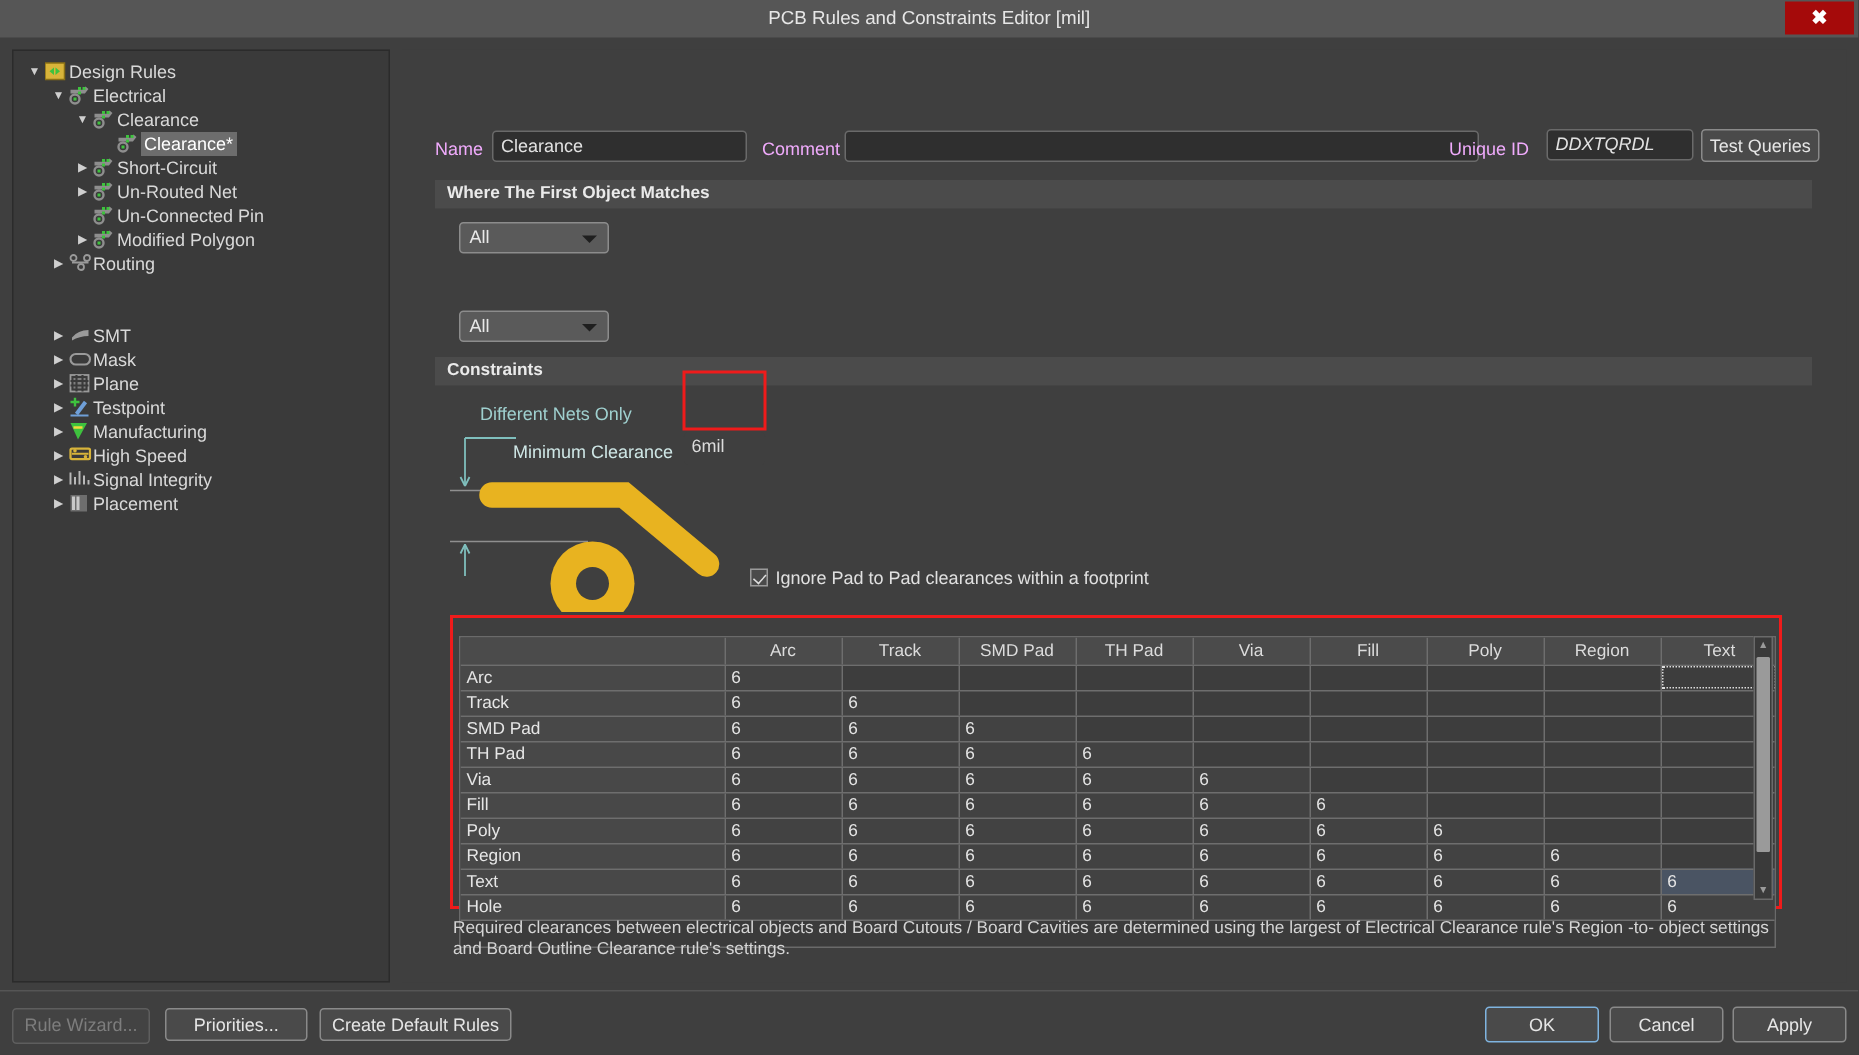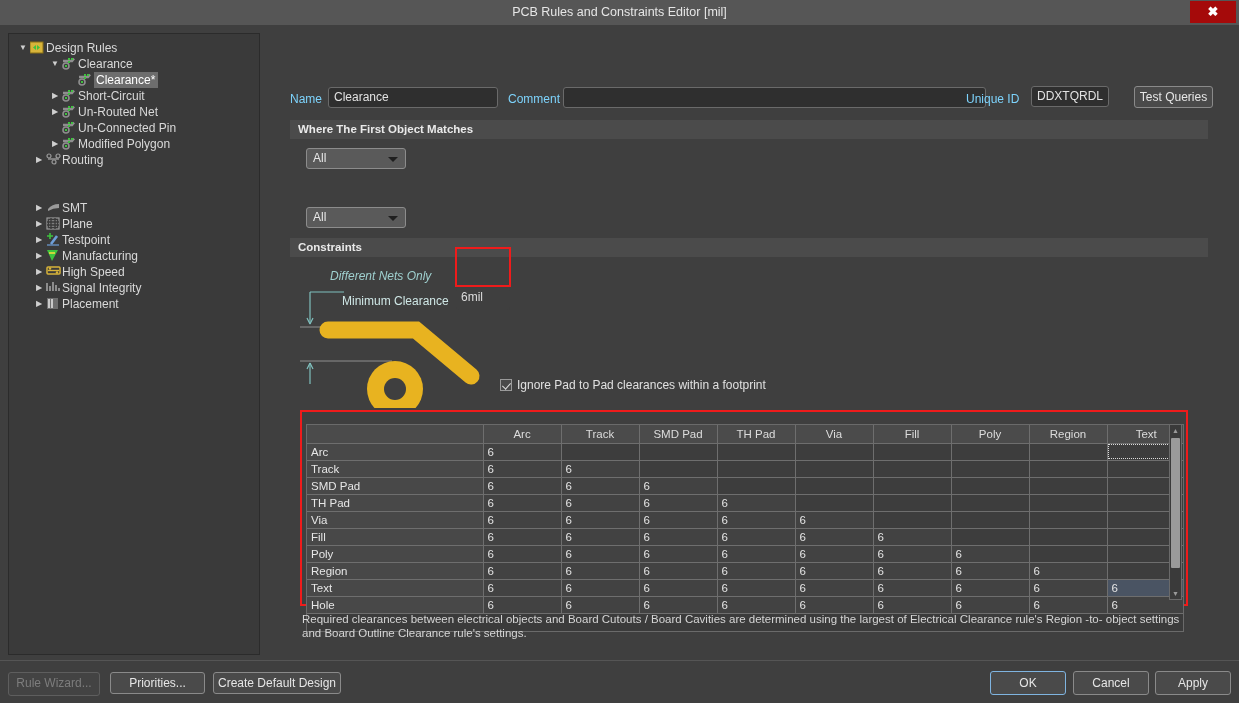--- a/index.html
+++ b/index.html
@@ -56,21 +56,21 @@
     position: absolute; left: 268px; top: 33px; width: 963px; height: 622px;
     background: #3f3f3f;
   }
   .secbar {
     position: absolute; height: 19px; line-height: 19px;
     background: #4b4b4b; color: #eaeaea;
     font-size: 11.5px; font-weight: bold; padding-left: 8px;
     left: 22px; width: 918px;
   }
   .fld-label {
-    position: absolute; font-size: 12px; color: #7dd3fc; line-height: 16px;
+    position: absolute; font-size: 12px; color: #f0abfc; line-height: 16px;
   }
   .textfield {
     position: absolute; background: #2f2f2f; border: 1px solid #6a6a6a;
     border-radius: 3px; color: #e2e2e2; font-size: 12px;
     padding: 0 5px; line-height: 19px; height: 21px;
     font-family: "Liberation Sans", sans-serif;
     white-space: nowrap; overflow: hidden;
   }
   .btn {
     position: absolute; background: #4a4a4a; border: 1px solid #8a8a8a;
@@ -174,20 +174,28 @@
   <div class="titlebar-text">PCB Rules and Constraints Editor [mil]</div>
   <div class="close-btn">✖</div>
 </div>
 
 <div class="tree-panel">
   <div class="tree" id="tree-host">
       <div class="tree-row" style="padding-left: 8px;"><span class="arw">▼</span><span class="ticon"><svg width="14" height="13">
             <rect x="0" y="1" width="13" height="11" fill="#d8b43a" stroke="#8a7015"></rect>
             <path d="M3,6.5 l3,-2.5 v5 z M10,6.5 l-3,-2.5 v5 z" fill="#3ec23e"></path>
           </svg></span><span class="tree-label">Design Rules</span></div>
+      <div class="tree-row" style="padding-left: 24px;"><span class="arw">▼</span><span class="ticon"><svg width="14" height="14">
+            <path d="M1,4 h9 l2,-2.5" stroke="#8e8e8e" stroke-width="2.5" fill="none"></path>
+            <circle cx="4" cy="9" r="3" fill="none" stroke="#8e8e8e" stroke-width="1.6"></circle>
+            <rect x="6" y="1" width="2" height="2" fill="#3ec23e"></rect>
+            <rect x="9" y="1" width="2" height="2" fill="#3ec23e"></rect>
+            <rect x="6" y="4" width="2" height="2" fill="#3ec23e"></rect>
+            <rect x="3" y="8" width="2" height="2" fill="#3ec23e"></rect>
+          </svg></span><span class="tree-label">Electrical</span></div>
       <div class="tree-row" style="padding-left: 40px;"><span class="arw">▼</span><span class="ticon"><svg width="14" height="14">
             <path d="M1,4 h9 l2,-2.5" stroke="#8e8e8e" stroke-width="2.5" fill="none"></path>
             <circle cx="4" cy="9" r="3" fill="none" stroke="#8e8e8e" stroke-width="1.6"></circle>
             <rect x="6" y="1" width="2" height="2" fill="#3ec23e"></rect>
             <rect x="9" y="1" width="2" height="2" fill="#3ec23e"></rect>
             <rect x="6" y="4" width="2" height="2" fill="#3ec23e"></rect>
             <rect x="3" y="8" width="2" height="2" fill="#3ec23e"></rect>
           </svg></span><span class="tree-label">Clearance</span></div>
       <div class="tree-row sel" style="padding-left: 56px;"><span class="arw spacer">▶</span><span class="ticon"><svg width="14" height="14">
             <path d="M1,4 h9 l2,-2.5" stroke="#8e8e8e" stroke-width="2.5" fill="none"></path>
@@ -231,20 +239,23 @@
           </svg></span><span class="tree-label">Modified Polygon</span></div>
       <div class="tree-row" style="padding-left: 24px;"><span class="arw">▶</span><span class="ticon"><svg width="15" height="12">
             <path d="M2,6 h11" stroke="#9a9a9a" stroke-width="1.4"></path>
             <circle cx="3" cy="3" r="2" fill="none" stroke="#9a9a9a" stroke-width="1.2"></circle>
             <circle cx="8" cy="9" r="2" fill="none" stroke="#9a9a9a" stroke-width="1.2"></circle>
             <circle cx="12" cy="3" r="2" fill="none" stroke="#9a9a9a" stroke-width="1.2"></circle>
           </svg></span><span class="tree-label">Routing</span></div>
       <div class="tree-row" style="padding-left: 24px; margin-top: 32px;"><span class="arw">▶</span><span class="ticon"><svg width="15" height="12">
             <path d="M2,8 q4,-5 11,-5 v4 q-6,0 -11,3 z" fill="#9a9a9a"></path>
           </svg></span><span class="tree-label">SMT</span></div>
+      <div class="tree-row" style="padding-left: 24px;"><span class="arw">▶</span><span class="ticon"><svg width="15" height="12">
+            <rect x="1" y="3" width="13" height="7" rx="3.5" fill="none" stroke="#9a9a9a" stroke-width="1.4"></rect>
+          </svg></span><span class="tree-label">Mask</span></div>
       <div class="tree-row" style="padding-left: 24px;"><span class="arw">▶</span><span class="ticon"><svg width="14" height="13">
             <rect x="1" y="1" width="12" height="11" fill="none" stroke="#9a9a9a" stroke-width="1.2"></rect>
             <path d="M3,3 h8 v7 h-8 z" fill="#7e7e7e"></path>
             <path d="M5,1 v11 M9,1 v11 M1,5 h12 M1,8 h12" stroke="#3a3a3a" stroke-width="1.4"></path>
           </svg></span><span class="tree-label">Plane</span></div>
       <div class="tree-row" style="padding-left: 24px;"><span class="arw">▶</span><span class="ticon"><svg width="14" height="13">
             <path d="M1,3 h6 M4,0 v6" stroke="#3ec23e" stroke-width="1.6"></path>
             <path d="M5,11 l6,-8" stroke="#6f9fd8" stroke-width="2.6"></path>
             <path d="M1,12 h12" stroke="#6f9fd8" stroke-width="1.2"></path>
           </svg></span><span class="tree-label">Testpoint</span></div>
@@ -271,38 +282,38 @@
 
 <div class="right-panel">
 
   <div class="fld-label" style="left:22px; top:58px;">Name</div>
   <div class="textfield" style="left:60px; top:54px; width:170px;">Clearance</div>
 
   <div class="fld-label" style="left:240px; top:58px;">Comment</div>
   <div class="textfield" style="left:295px; top:54px; width:423px;"></div>
 
   <div class="fld-label" style="left:698px; top:58px;">Unique ID</div>
-  <div class="textfield" style="left:763px; top:53px; width:78px;">DDXTQRDL</div>
+  <div class="textfield" style="left:763px; top:53px; width:98px;font-style:italic;">DDXTQRDL</div>
 
   <div class="btn" style="left:866px; top:53px; width:79px; height:22px; line-height:20px;">Test Queries</div>
 
   <div class="secbar" style="top:87px;">Where The First Object Matches</div>
   <div class="combo" style="left:38px; top:115px; width:100px;">
     <span>All</span>
     <span class="carat"></span>
   </div>
 
   <div class="combo" style="left:38px; top:174px; width:100px;">
     <span>All</span>
     <span class="carat"></span>
   </div>
 
   <div class="secbar" style="top:205px;">Constraints</div>
 
-  <div class="lbl-cyan" style="left:62px; top:236px;font-style:italic;">Different Nets Only</div>
+  <div class="lbl-cyan" style="left:52px; top:236px;">Different Nets Only</div>
   <div class="lbl-cyan" style="left:74px; top:261px; color:#cfe7e6;">Minimum Clearance</div>
   <div class="textfield" style="left:188px; top:255px; width:54px; height:22px; background:#3f3f3f; border:none; color:#dcdcdc;">6mil</div>
 
   <svg width="240" height="140" style="position:absolute; left:28px; top:235px;">
 
     <path d="M14,24 L14,56" stroke="#7fbfbd" stroke-width="1.2" fill="none"></path>
     <path d="M14,24 L48,24" stroke="#7fbfbd" stroke-width="1.2" fill="none"></path>
     <path d="M14,56 l-3,-6 M14,56 l3,-6" stroke="#7fbfbd" stroke-width="1.2" fill="none"></path>
     <line x1="4" y1="59" x2="76" y2="59" stroke="#8f8f8f" stroke-width="1"></line>
 
@@ -476,16 +487,16 @@
     <div class="sb-thumb"></div>
     <div class="sb-arrow" style="bottom:0;">▼</div>
   </div>
 </div>
 
 <div class="note">Required clearances between electrical objects and Board Cutouts / Board Cavities are determined using the largest of Electrical Clearance rule's Region -to- object settings and Board Outline Clearance rule's settings.</div>
 
 <div class="footer-sep"></div>
 <div class="btn disabled" style="left:8px; top:672px; width:92px; height:24px; line-height:20px;">Rule Wizard...</div>
 <div class="btn" style="left:110px; top:672px; width:95px; height:22px; line-height:20px;">Priorities...</div>
-<div class="btn" style="left:213px; top:672px; width:128px; height:22px; line-height:20px;">Create Default Design</div>
+<div class="btn" style="left:213px; top:672px; width:128px; height:22px; line-height:20px;">Create Default Rules</div>
 <div class="btn focus" style="left:990px; top:671px; width:76px; height:24px; line-height:22px;">OK</div>
 <div class="btn" style="left:1073px; top:671px; width:76px; height:24px; line-height:22px;">Cancel</div>
 <div class="btn" style="left:1155px; top:671px; width:76px; height:24px; line-height:22px;">Apply</div>
 
 </body></html>

